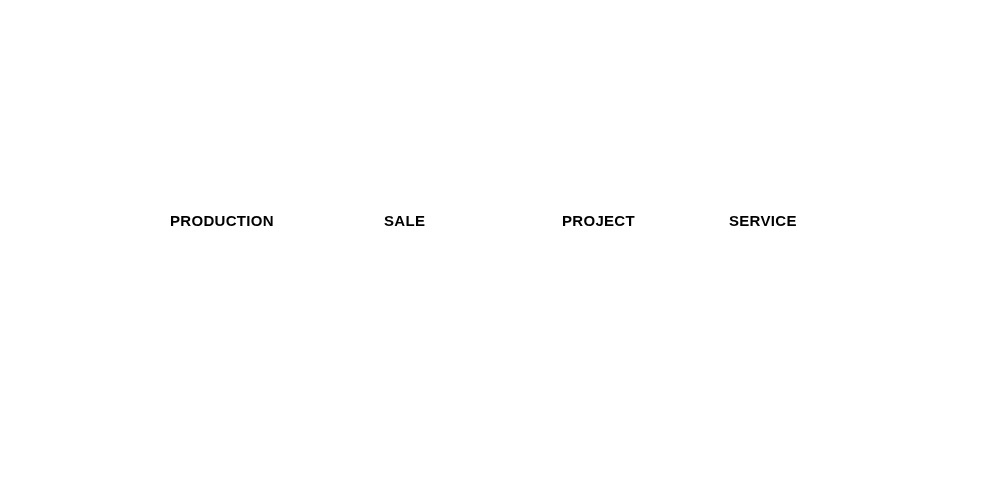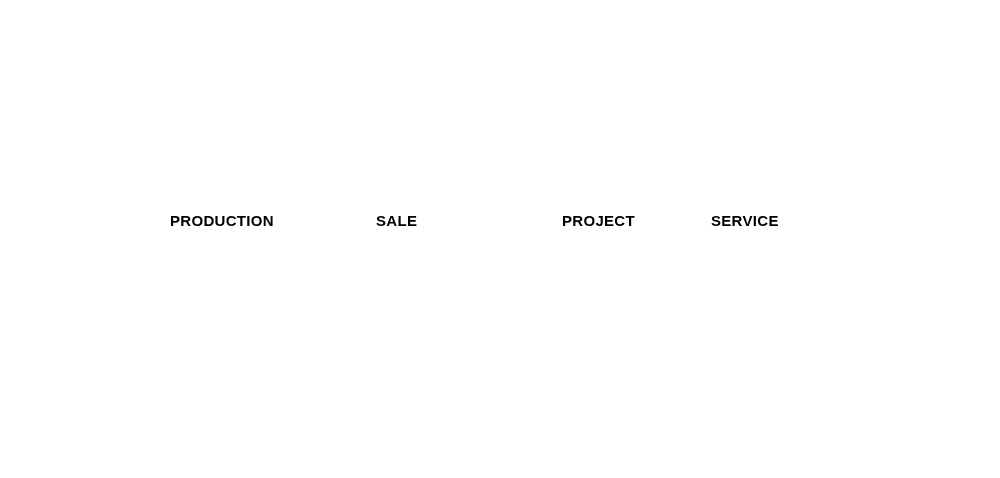--- a/index.html
+++ b/index.html
@@ -26,23 +26,23 @@
       font-weight: bold;
       color: #000000;
       letter-spacing: 0.3px;
       white-space: nowrap;
       line-height: 16px;
       cursor: pointer;
       text-transform: uppercase;
     }
 
     .menu-item--production { left: 158px; }
-    .menu-item--sale       { left: 364px; text-align: center; }
+    .menu-item--sale       { left: 372px; text-align: center; }
     .menu-item--project    { left: 550px; }
-    .menu-item--service    { left: 699px; }
+    .menu-item--service    { left: 717px; }
   </style>
 </head>
 <body>
 
 <div class="page">
   <nav>
     <span class="menu-item menu-item--production">PRODUCTION</span>
     <span class="menu-item menu-item--sale">SALE</span>
     <span class="menu-item menu-item--project">PROJECT</span>
     <span class="menu-item menu-item--service">SERVICE</span>

